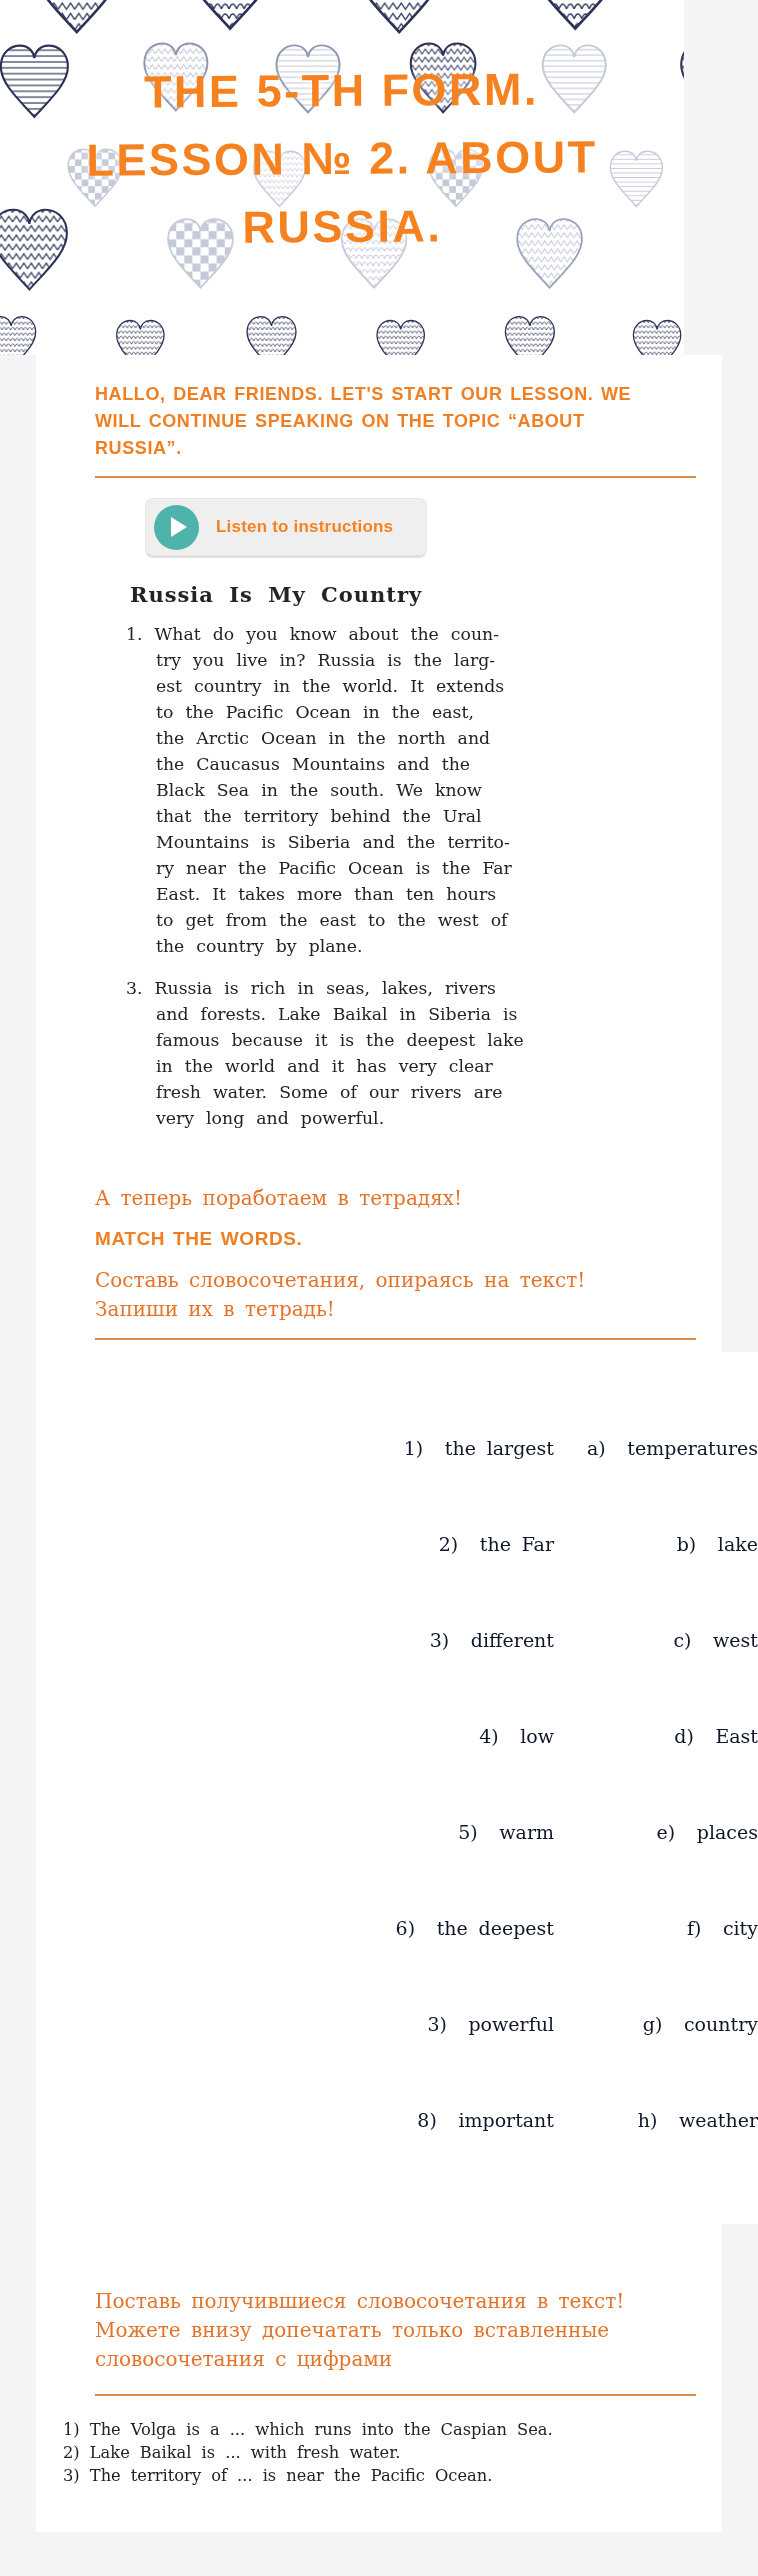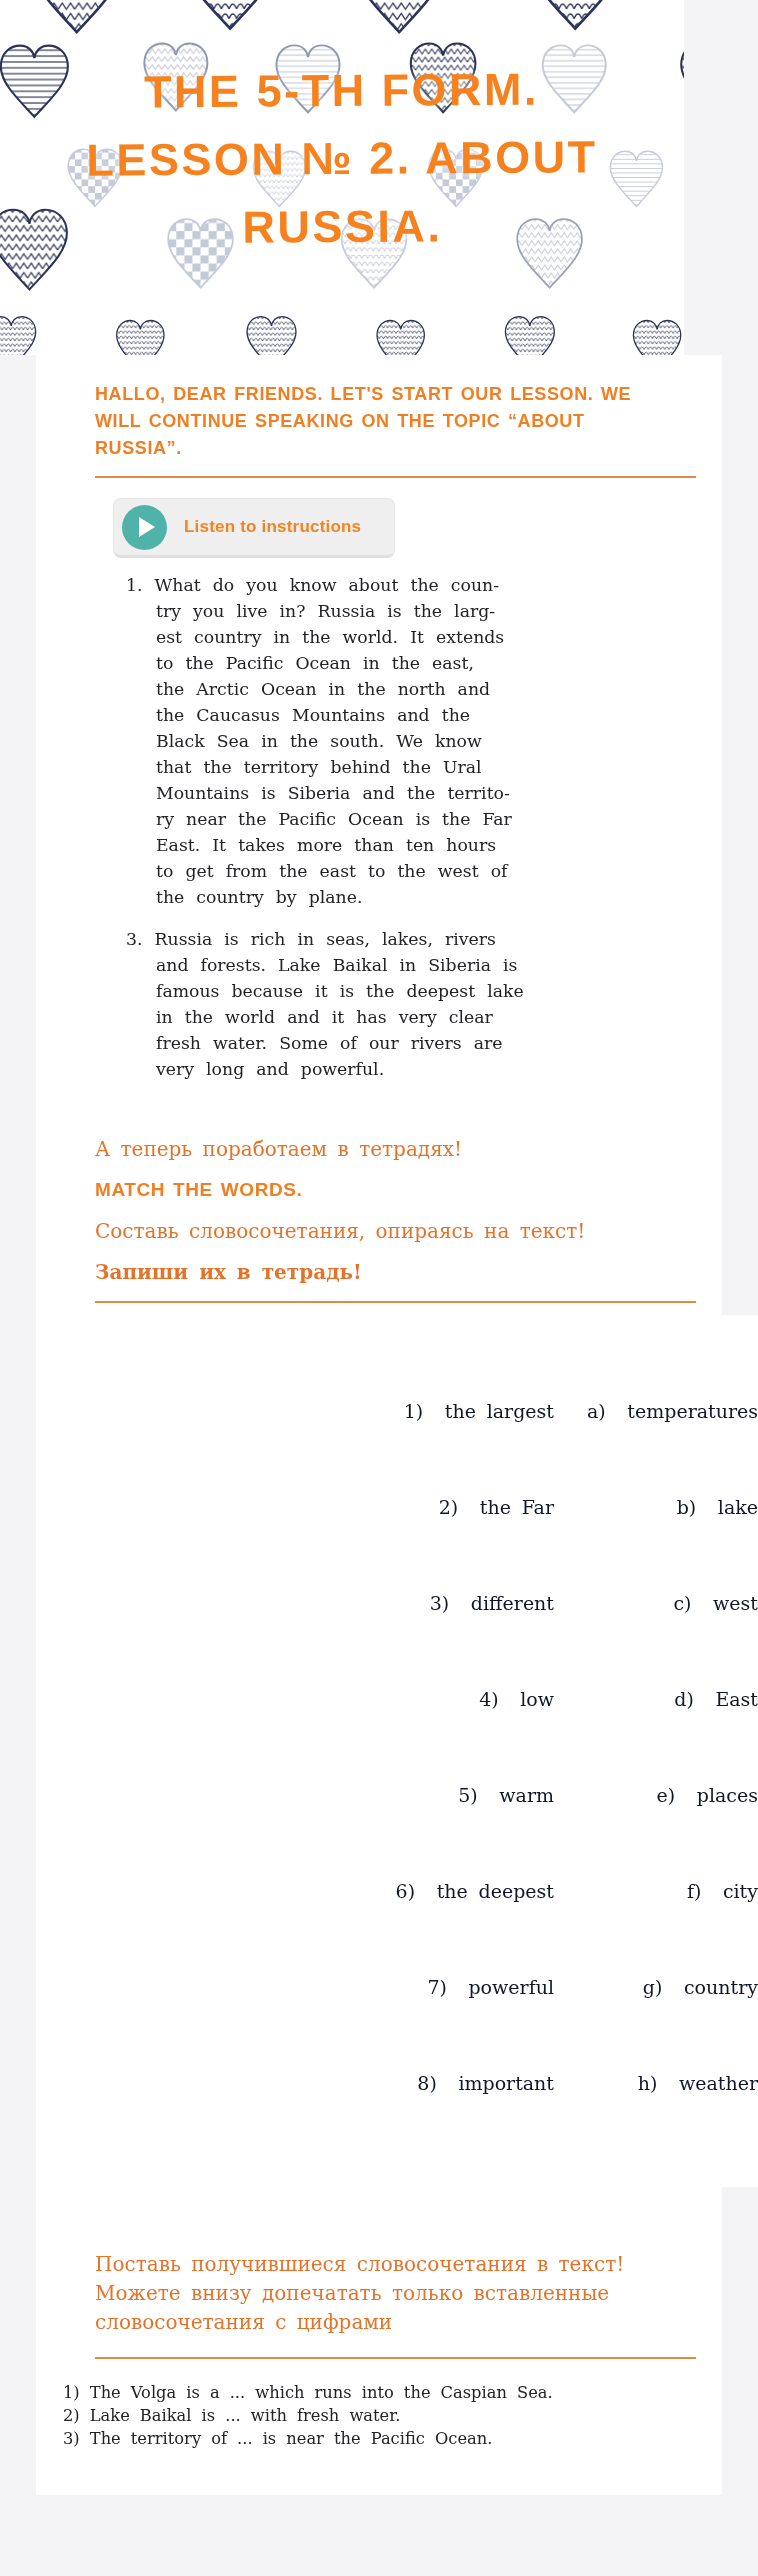--- a/index.html
+++ b/index.html
@@ -17,21 +17,21 @@
   .card{width:686px;margin:0 auto;background:#fff;padding:0 16px 45px 33px;box-sizing:border-box;position:relative;}
   .pad{margin-left:26px;margin-right:10px;}
 
   .brush{color:#f07f23;font-weight:bold;font-size:18px;line-height:27px;letter-spacing:0.6px;
     white-space:pre-line;word-spacing:2px;}
   .serif-orange{color:#e4732a;font-family:"DejaVu Serif","Liberation Serif",serif;
     font-size:20px;line-height:29px;word-spacing:4px;}
   .orange-rule{border:none;border-top:2px solid #de8a43;margin:14px 10px 0 26px;}
 
   
-  .listen-btn{margin:20px 0 0 44px;width:280px;height:56px;background:#efefef;border:1px solid #e7e7e7;
+  .listen-btn{margin:20px 0 0 76px;width:280px;height:56px;background:#efefef;border:1px solid #e7e7e7;
     border-bottom:3px solid #e0e0e0;border-radius:8px;display:flex;align-items:center;cursor:pointer;}
   .play-circle{width:45px;height:45px;border-radius:50%;background:#4fb3a9;margin-left:8px;
     display:flex;align-items:center;justify-content:center;flex:0 0 auto;}
   .play-tri{width:0;height:0;border-top:10px solid transparent;border-bottom:10px solid transparent;
     border-left:16px solid #fff;margin-left:4px;}
   .listen-label{color:#f5821f;font-size:17px;font-weight:bold;margin-left:17px;letter-spacing:0.2px;}
 
   
   .scan{font-family:"DejaVu Serif","Liberation Serif",serif;color:#222326;}
   .reading-title{margin:24px 0 0 61px;font-size:21px;font-weight:bold;letter-spacing:1px;word-spacing:7px;}
@@ -147,20 +147,21 @@
 
     <hr class="orange-rule">
 
     <div class="listen-btn">
       <div class="play-circle">
           <div class="play-tri"></div>
         </div>
       <span class="listen-label">Listen to instructions</span>
     </div>
 
+    <div class="scan reading-title">Russia Is My Country</div>
 
     <div class="scan scan-para">1. What do you know about the coun-
 try you live in? Russia is the larg-
 est country in the world. It extends
 to the Pacific Ocean in the east,
 the Arctic Ocean in the north and
 the Caucasus Mountains and the
 Black Sea in the south. We know
 that the territory behind the Ural
 Mountains is Siberia and the territo-
@@ -172,34 +173,34 @@
 and forests. Lake Baikal in Siberia is
 famous because it is the deepest lake
 in the world and it has very clear
 fresh water. Some of our rivers are
 very long and powerful.</div>
 
     <div class="work2 pad">
       <p class="serif-orange">А теперь поработаем в тетрадях!</p>
       <div class="brush">MATCH THE WORDS.</div>
       <p class="serif-orange" style="margin-top:14px;">Составь словосочетания, опираясь на текст!</p>
-      <p class="serif-orange" style="margin-top:12px;font-weight:bold;">Запиши их в тетрадь!</p>
+      <p class="serif-orange" style="margin-top:0;">Запиши их в тетрадь!</p>
     </div>
     <hr class="orange-rule">
 
     <div class="match-sheet">
       <div class="match-grid">
         <div class="match-col">
           <div>1)  the largest</div>
           <div>2)  the Far</div>
           <div>3)  different</div>
           <div>4)  low</div>
           <div>5)  warm</div>
           <div>6)  the deepest</div>
-          <div>7)  powerful</div>
+          <div>3)  powerful</div>
           <div>8)  important</div>
         </div>
         <div class="match-col">
           <div>a)  temperatures</div>
           <div>b)  lake</div>
           <div>c)  west</div>
           <div>d)  East</div>
           <div>e)  places</div>
           <div>f)  city</div>
           <div>g)  country</div>

